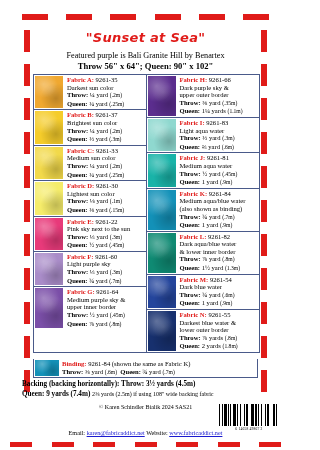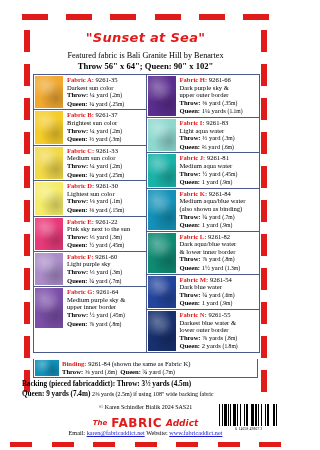--- a/index.html
+++ b/index.html
@@ -157,21 +157,21 @@
     <span class="d"></span>
     <span class="d"></span>
     <span class="d"></span>
     <span class="d"></span>
     <span class="d"></span>
     <span class="d"></span>
     <span class="d"></span>
   </div>
 
   <div class="title">"Sunset at Sea"</div>
-  <div class="subtitle">Featured fabric is Bali Granite Hill by Benartex</div>
+  <div class="subtitle">Featured purple is Bali Granite Hill by Benartex</div>
   <div class="sizes">Throw 56" x 64"; Queen: 90" x 102"</div>
 
   <div class="grid">
     <div class="col leftcol" id="col-left">
         <div class="cell" style="min-height: 33.8px;">
           <div class="swatch" style="background: radial-gradient(circle at 30% 25%, rgba(255, 255, 255, 0.3), rgba(255, 255, 255, 0) 45%), radial-gradient(circle at 75% 70%, rgba(0, 0, 0, 0.22), rgba(0, 0, 0, 0) 50%), radial-gradient(circle at 55% 40%, rgba(255, 255, 255, 0.14), rgba(255, 255, 255, 0) 40%) rgb(240, 168, 48);"></div>
           <div class="info">
             <div class="fline"><span class="fname">Fabric A:</span><span class="fcode"> 9261-35</span></div>
             <div class="fdesc">Darkest sun color</div>
             <div class="famt"><b>Throw:</b> <span>¼ yard</span> <span class="metric">(.2m)</span></div>
@@ -318,36 +318,31 @@
         <span class="metric">(.6m)</span>
         &nbsp;<b>Queen:</b>
         <span>¾ yard</span>
         <span class="metric">(.7m)</span>
       </div>
     </div>
   </div>
 
   <div class="backing">
     <div class="bk">
-      <span>Backing (pieced fabricaddict): Throw:</span>
+      <span>Backing (backing horizontally): Throw:</span>
       <span>3½ yards (4.5m)</span>
     </div>
     <div class="bk">
       <span>Queen:</span>
       <span>9 yards (7.4m)</span>
       <span class="metric">2⅝ yards (2.5m) if using 108" wide backing fabric</span>
     </div>
   </div>
 
   <div class="copyright">© Karen Schindler Bialik 2024 SAS21</div>
-  <div class="logo">
-    <span class="the">The</span>
-    <span class="fabric">FABRIC</span>
-    <span class="addict">Addict</span>
-  </div>
   <div class="contact">
     <span class="lbl">Email:</span>
     <a href="#">karen@fabricaddict.net</a>
     <span class="lbl">Website:</span>
     <a href="#">www.fabricaddict.net</a>
   </div>
 
   <div class="barcode">
     <div class="bars" id="barcode-bars">
         <i style="width: 1px; background: rgb(0, 0, 0);"></i>

